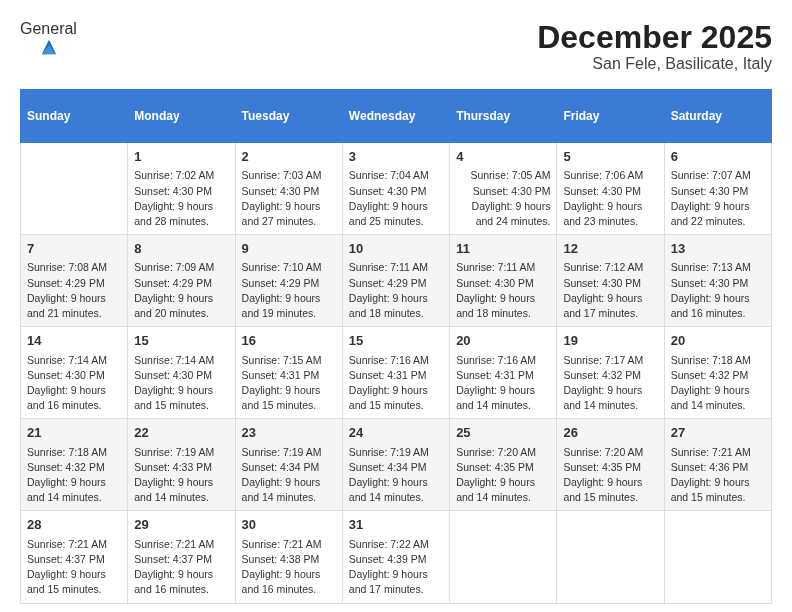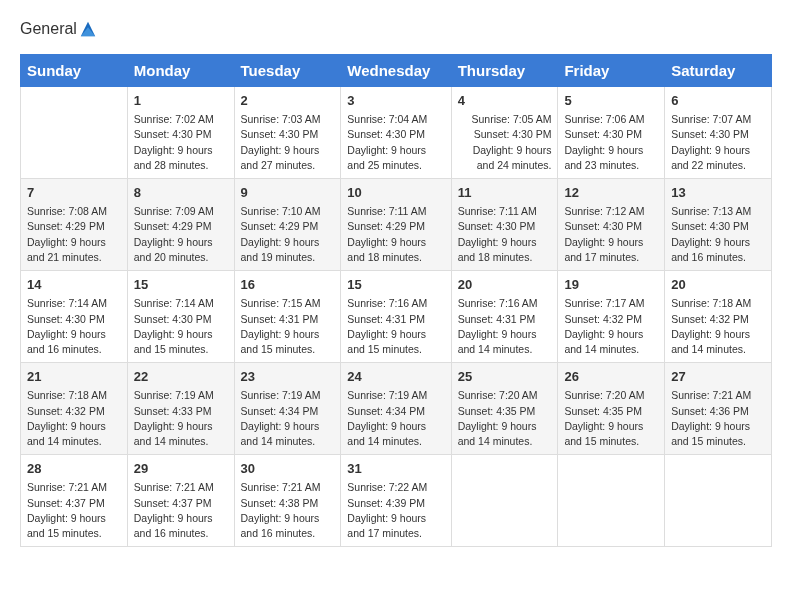--- a/index.html
+++ b/index.html
@@ -45,23 +45,23 @@
     table {
       width: 100%;
       border-collapse: collapse;
       font-size: 11px;
     }
     thead tr {
       background-color: #3a7bd5;
       color: #fff;
     }
     thead th {
-      padding: 7px 6px;
+      padding: 19px 6px;
       text-align: left;
-      font-size: 15px;
+      font-size: 12px;
       font-weight: bold;
       border: 1px solid #3a7bd5;
     }
     tbody tr {
       vertical-align: top;
     }
     tbody tr:nth-child(odd) {
       background-color: #fff;
     }
     tbody tr:nth-child(even) {
@@ -85,28 +85,32 @@
       color: #333;
       line-height: 1.45;
     }
   </style>
 </head>
 <body>
 
 <div class="header">
   <div class="logo">
     <div>
-      <div style="display:flex;align-items:center;">
+      <div style="display:flex;align-items:center;flex-direction:column;">
         <span class="logo-general">General</span>
         <svg class="logo-icon" viewBox="0 0 20 20">
           <polygon points="2,18 10,2 18,18" fill="#1a6bbf"></polygon>
           <polygon points="10,8 18,18 2,18" fill="#5aabf0" opacity="0.6"></polygon>
         </svg>
       </div>
     </div>
+  </div>
+  <div class="title-block">
+    <h1>December 2025</h1>
+    <h2>San Fele, Basilicate, Italy</h2>
   </div>
 </div>
 
 <table>
   <thead>
     <tr>
     <th>Sunday</th>
         <th>Monday</th>
         <th>Tuesday</th>
         <th>Wednesday</th>

